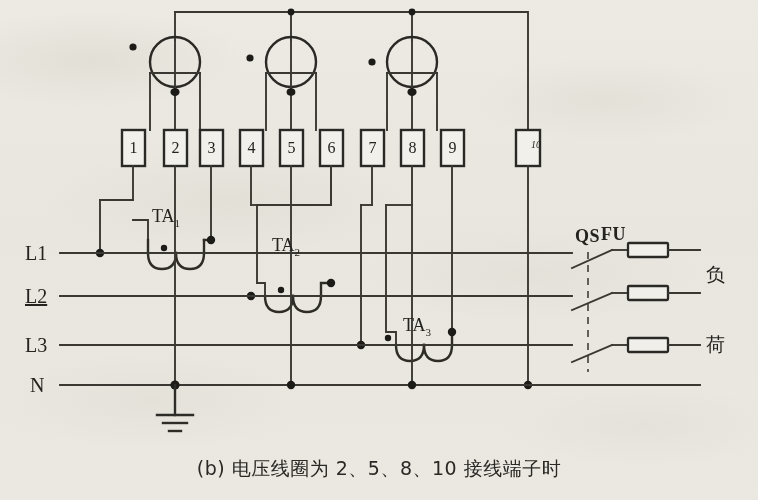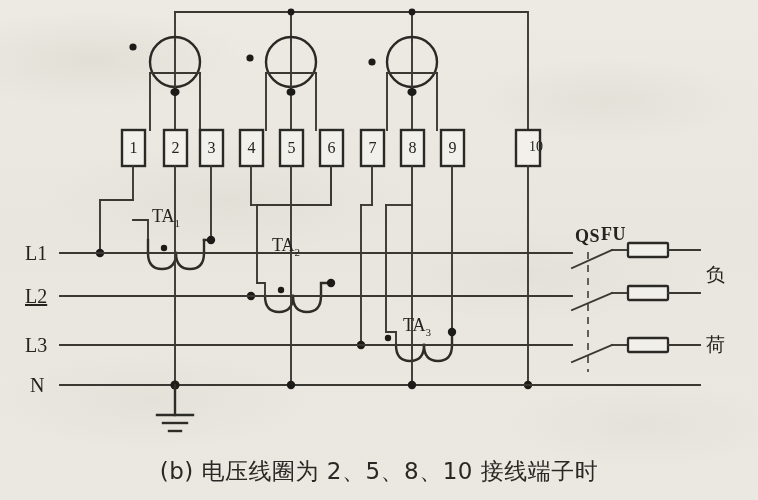--- a/index.html
+++ b/index.html
@@ -65,21 +65,21 @@
   .cn-label {
     font-size: 19px;
     font-family: "DejaVu Sans", sans-serif;
   }
   #caption {
     position: absolute;
     left: 0;
     right: 0;
     top: 456px;
     text-align: center;
-    font-size: 23px;
+    font-size: 19px;
     color: #2a2824;
     font-family: "DejaVu Sans", sans-serif;
     letter-spacing: .5px;
   }
 </style>
 </head>
 <body>
 
 <div id="page">
 
@@ -276,21 +276,21 @@
 
   <div class="lbl term-num" style="left:122px; top:140px; width:23px;">1</div>
   <div class="lbl term-num" style="left:164px; top:140px; width:23px;">2</div>
   <div class="lbl term-num" style="left:200px; top:140px; width:23px;">3</div>
   <div class="lbl term-num" style="left:240px; top:140px; width:23px;">4</div>
   <div class="lbl term-num" style="left:280px; top:140px; width:23px;">5</div>
   <div class="lbl term-num" style="left:320px; top:140px; width:23px;">6</div>
   <div class="lbl term-num" style="left:361px; top:140px; width:23px;">7</div>
   <div class="lbl term-num" style="left:401px; top:140px; width:23px;">8</div>
   <div class="lbl term-num" style="left:441px; top:140px; width:23px;">9</div>
-  <div class="lbl term-num" style="left:516px; top:140px; width:40px; font-size:14px;">10</div>
+  <div class="lbl term-num" style="left:516px; top:140px; width:40px; font-size:10px;font-style:italic;">10</div>
 
   <div class="lbl ta-label" style="left:152px; top:207px;"><span>TA</span><sub>1</sub></div>
 
   <div class="lbl ta-label" style="left:272px; top:236px;"><span>TA</span><sub>2</sub></div>
 
   <div class="lbl ta-label" style="left:403px; top:316px;"><span>TA</span><sub>3</sub></div>
 
   <div class="lbl dev-label" style="left:575px; top:227px;">QS</div>
   <div class="lbl dev-label" style="left:601px; top:225px;">FU</div>
 

